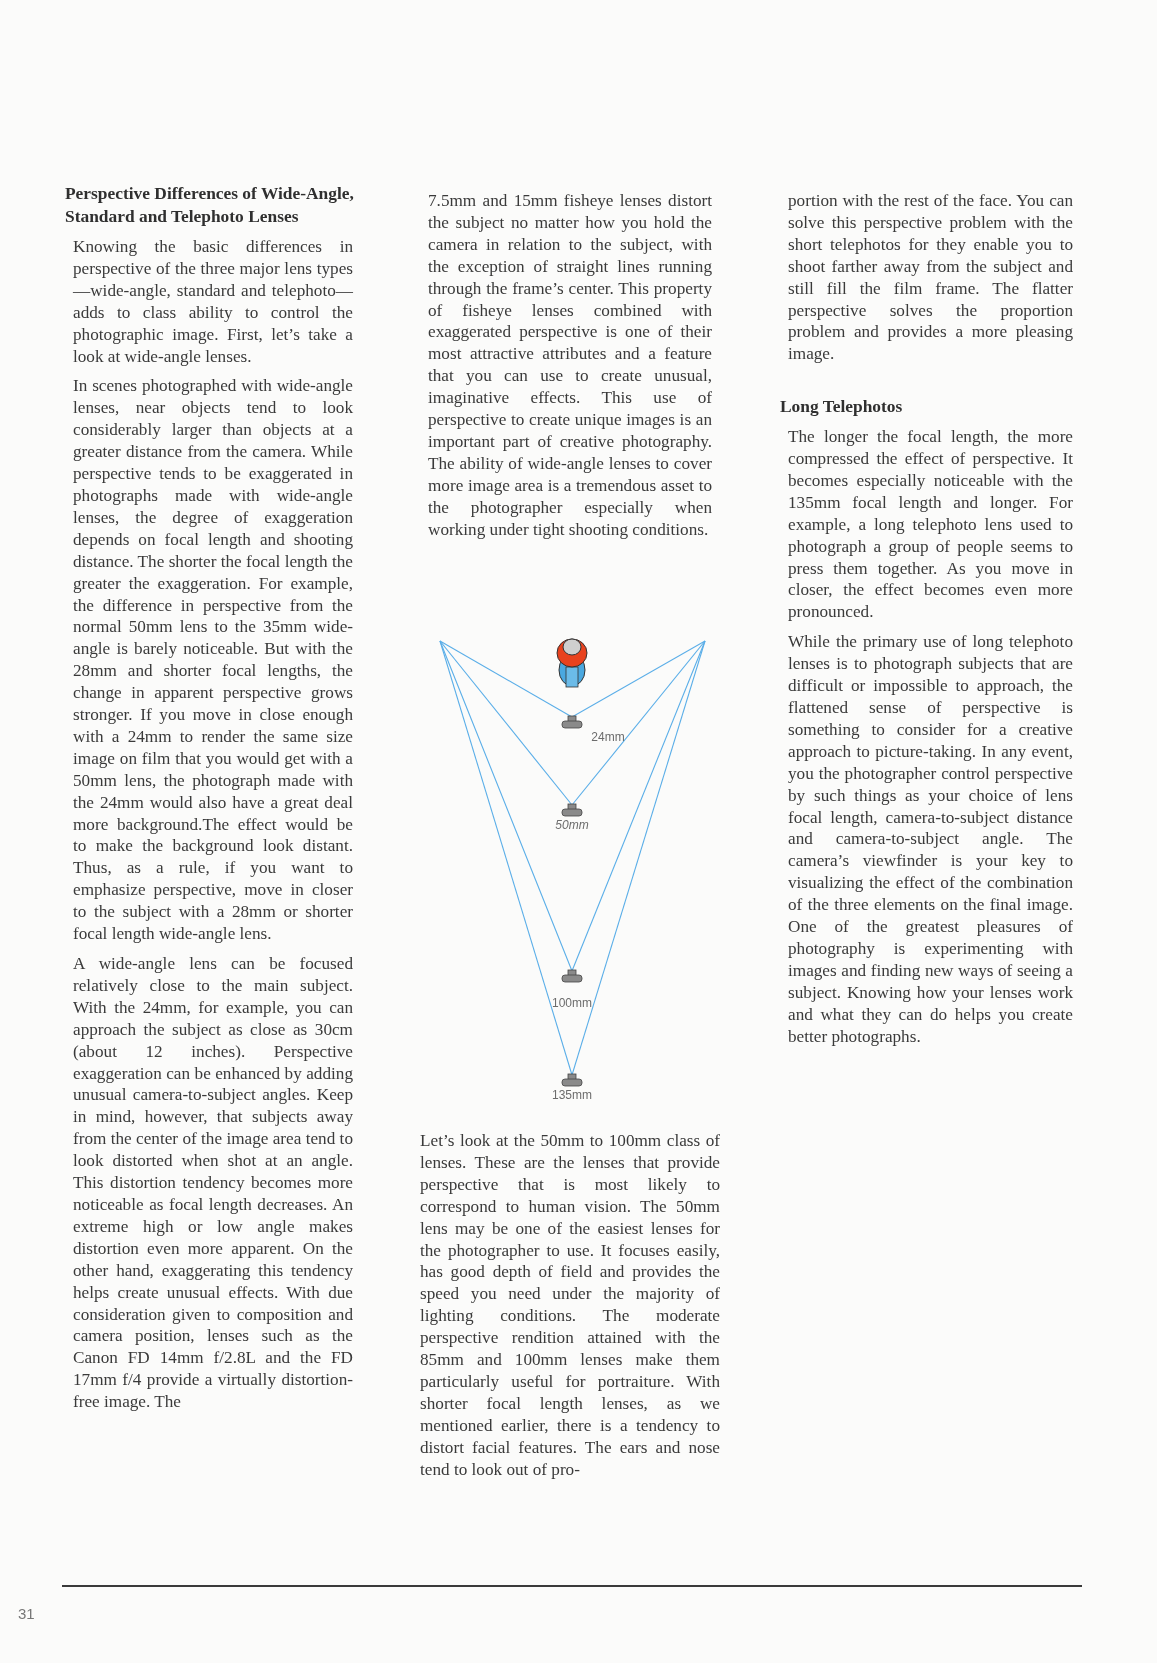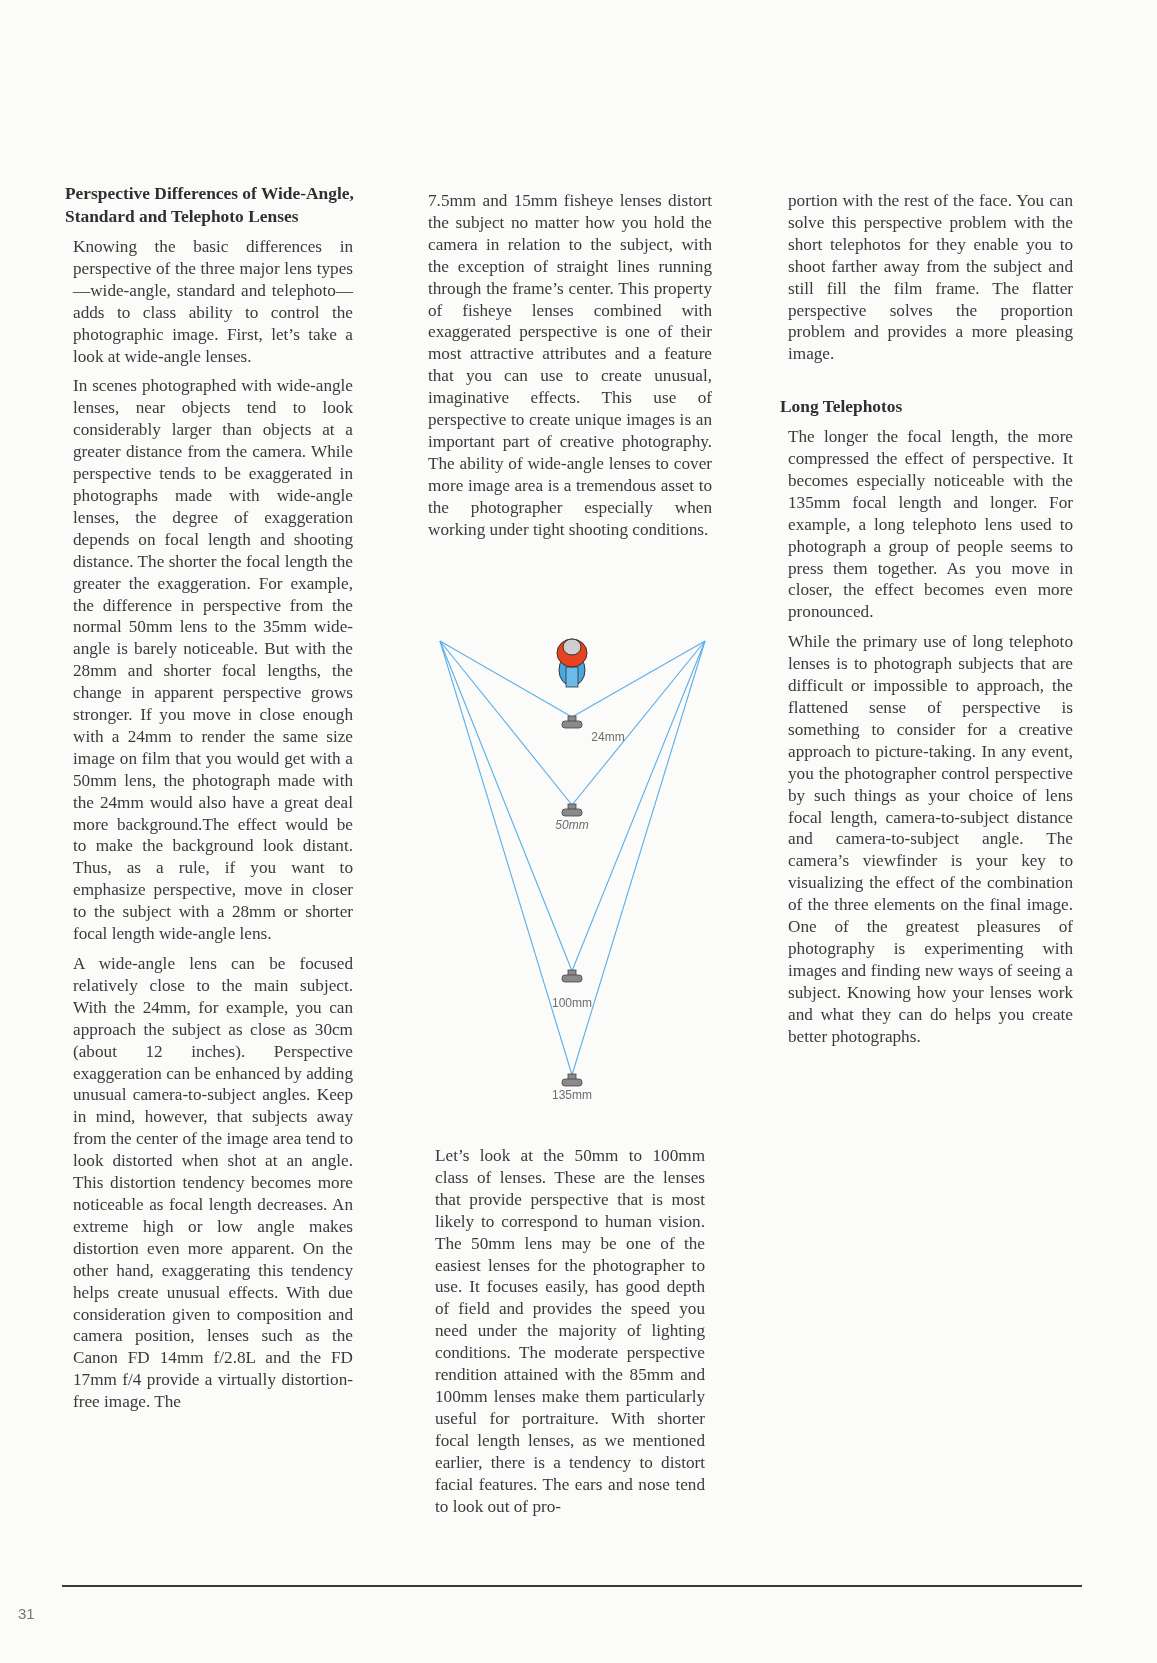--- a/index.html
+++ b/index.html
@@ -23,21 +23,21 @@
   #col3 { left: 780px; width: 301px; }
   .gap { height: 21.9px; }
   #diagram { position: absolute; left: 420px; top: 615px; width: 300px; height: 500px; }
   .lens-label {
     position: absolute; font-family: "Liberation Sans", "DejaVu Sans", sans-serif;
     font-size: 12px; color: #6c6c6c; transform: translateX(-50%); white-space: nowrap;
   }
   #col2-lower { position: absolute; left: 420px; top: 1130px; width: 300px;
     font-size: 17.2px; line-height: 21.9px; text-align: justify; }
   #col2-lower h2 { margin: 0; font-size: 17.4px; line-height: 21.9px; font-weight: bold; color: #2f2f2f; }
-  #col2-lower p { margin: 15px; }
+  #col2-lower p { margin: 0; }
   .rule { position: absolute; left: 62px; top: 1585px; width: 1020px; height: 2px; background: #3a3a3a; }
   .page-num { position: absolute; left: 18px; top: 1605px; font-family: "Liberation Sans", "DejaVu Sans", sans-serif;
     font-size: 15px; color: #777; }
 </style>
 </head>
 <body>
 
 <div class="col" id="col1">
   <h2>Perspective Differences of Wide-Angle, Standard and Telephoto Lenses</h2>
   <p>Knowing the basic differences in perspective of the three major lens types—wide-angle, standard and telephoto—adds to class ability to control the photographic image. First, let’s take a look at wide-angle lenses.</p>

